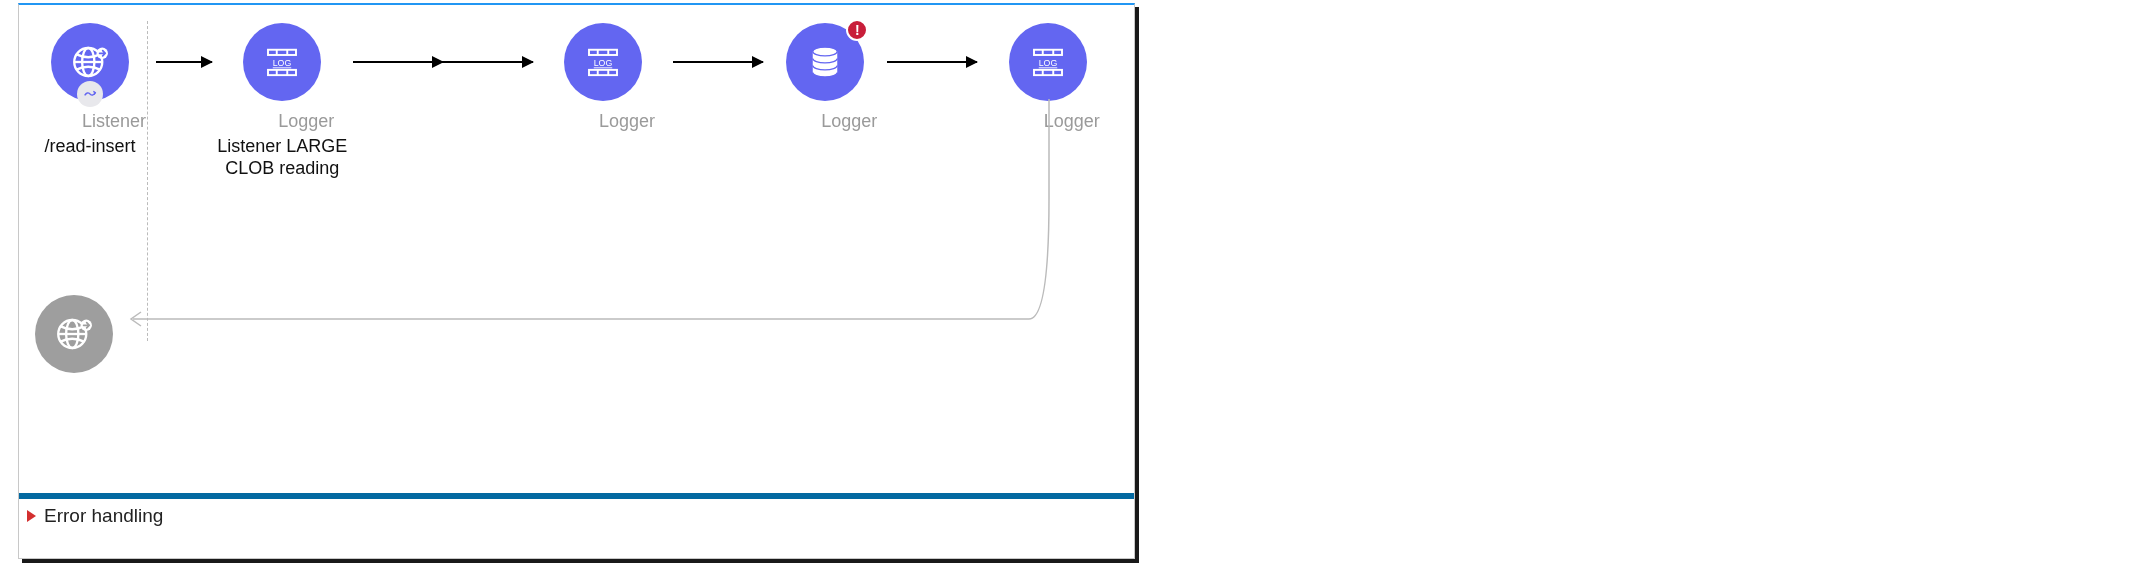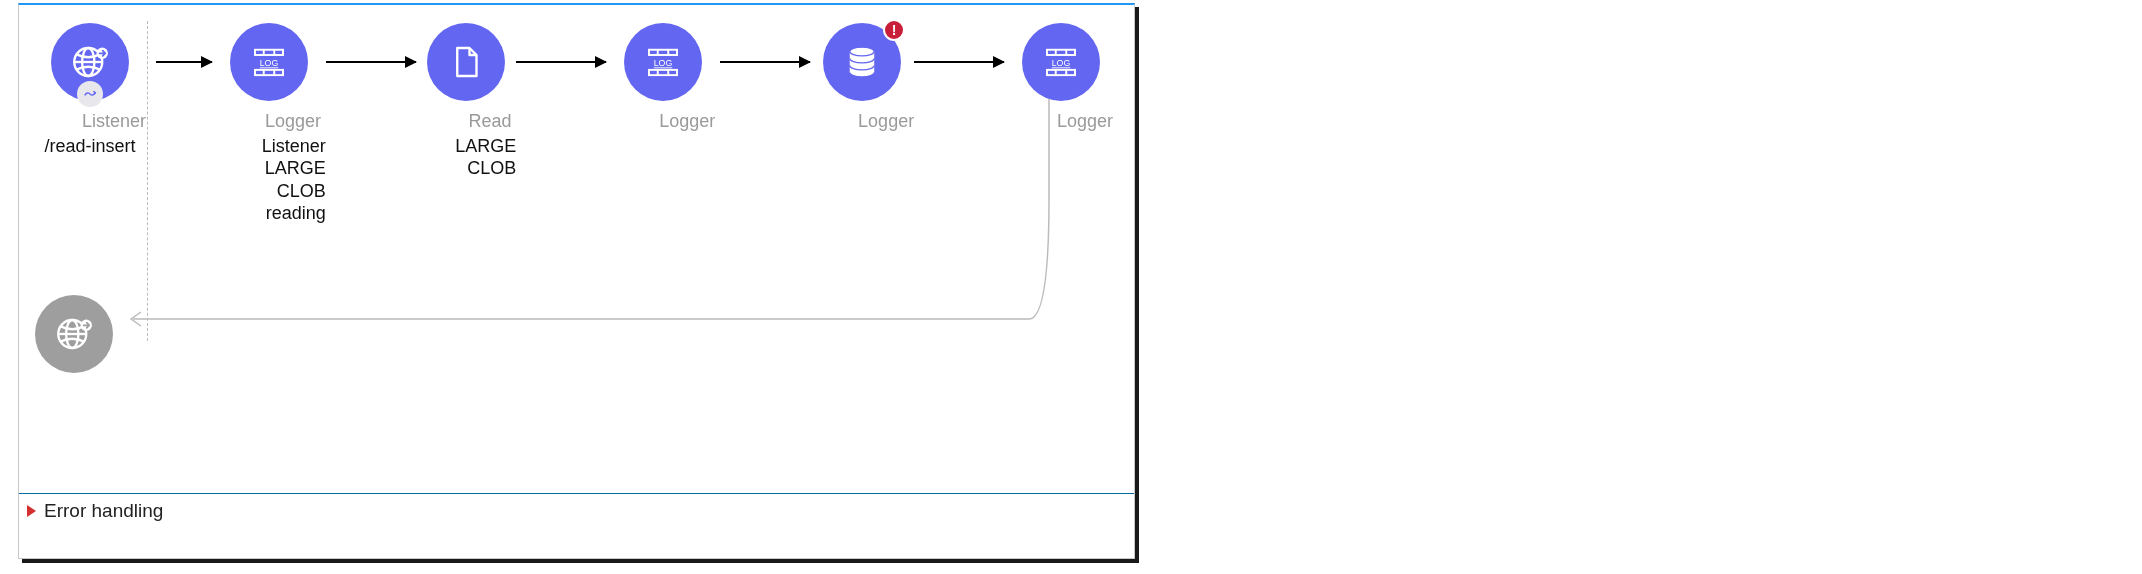--- a/index.html
+++ b/index.html
@@ -72,21 +72,21 @@
     margin-top: 10px;
     color: #9a9a9a;
     font-size: 18px;
     line-height: 1.2;
     margin-left: 48px;
   }
   .node-label {
     margin-top: 2px;
     color: #111;
     font-size: 18px;
-    text-align: right;
+    text-align: center;
     line-height: 1.25;
     max-width: 170px;
   }
   .arrow-slot {
     width: 90px;
     display:flex;
     align-items:center;
     height:78px;
     position:relative;
     flex: 0 0 auto;
@@ -126,21 +126,21 @@
     width:78px;height:78px;border-radius:50%;
     background:#9e9e9e;display:flex;align-items:center;justify-content:center;
   }
   .response-circle svg{width:42px;height:42px;}
   .return-path {
     position:absolute;
     left: 104px; top: 330px;
     width: 944px; height: 1px;
   }
   .error-section {
-    border-top:1px solid #0369a1;
+    border-top:6px solid #0369a1;
     padding: 6px 10px 6px 8px;
     display:flex;align-items:center;gap:8px;
     font-size:19px;color:#222;
   }
   .narrow-arrow { width: 56px; }
 </style>
 </head>
 <body>
 
 <div class="canvas">
@@ -195,30 +195,20 @@
         <div class="node-type">Logger</div>
         <div class="node-label">Listener LARGE CLOB reading</div>
       </div>
 
       <div class="arrow-slot">
           <div class="arrow-line">
             <span class="arrow-head"></span>
           </div>
         </div>
 
-      <div class="node-col" style="width:150px">
-        <div class="node-circle">
-          <svg viewBox="0 0 48 48">
-            <path d="M14 8 L28 8 L36 16 L36 40 L14 40 Z" fill="none" stroke="#fff" stroke-width="2.7" stroke-linejoin="round"></path>
-            <path d="M28 8 L28 16 L36 16" fill="none" stroke="#fff" stroke-width="2.7" stroke-linejoin="round"></path>
-          </svg>
-        </div>
-        <div class="node-type">Read</div>
-        <div class="node-label">LARGE CLOB</div>
-      </div>
 
       <div class="arrow-slot">
           <div class="arrow-line">
             <span class="arrow-head"></span>
           </div>
         </div>
 
       <div class="node-col">
         <div class="node-circle">
           <svg viewBox="0 0 48 48">

